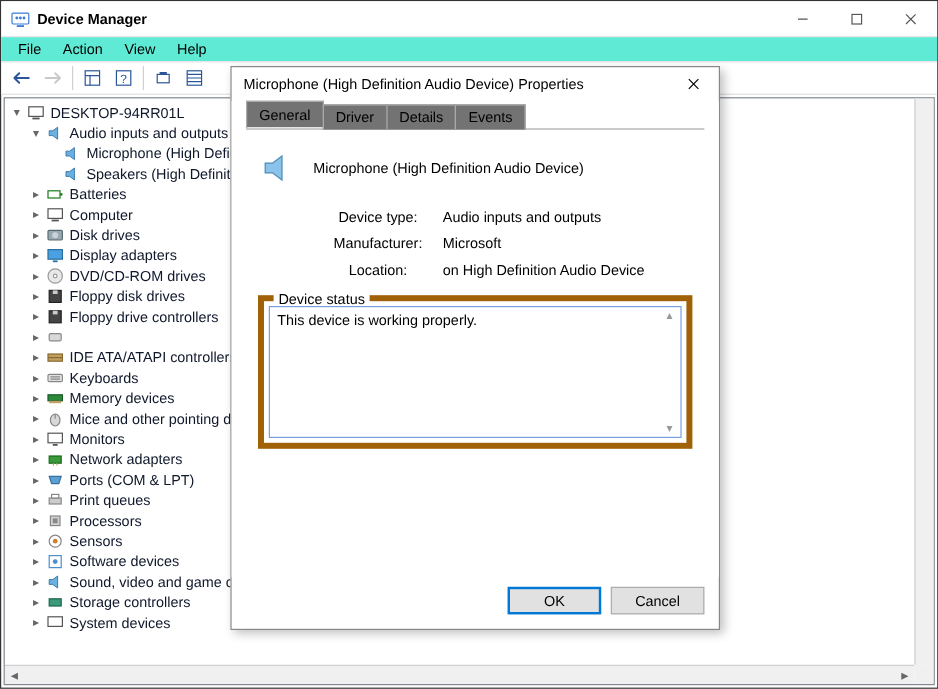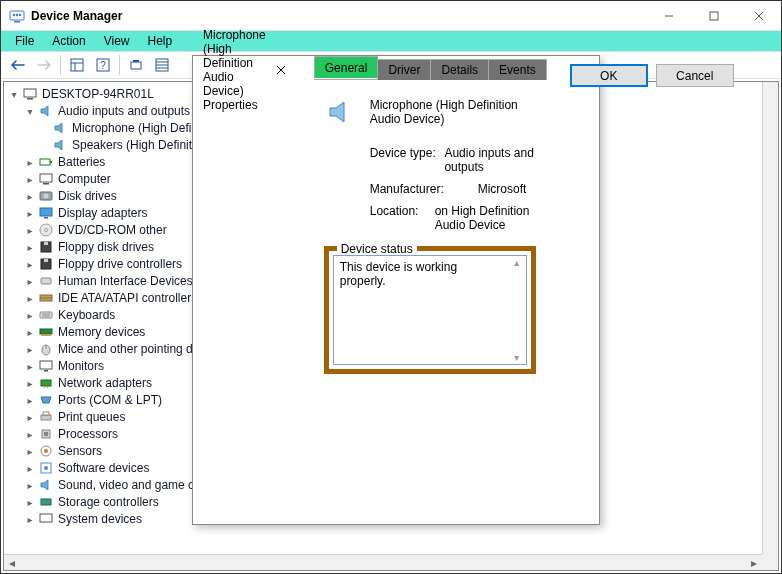--- a/index.html
+++ b/index.html
@@ -111,21 +111,21 @@
     background: #f0f0f0;
   }
   
   .dialog {
     position: absolute;
     top: 54px; left: 191px;
     width: 408px; height: 470px;
     background: #fff;
     border: 1px solid #888;
     box-shadow: 3px 3px 8px rgba(0,0,0,0.25);
-    display: flex; flex-direction: row;
+    display: flex; flex-direction: column;
   }
   .dlg-title {
     height: 28px;
     display: flex; align-items: center;
     padding: 0 6px 0 10px;
     font-size: 12px;
   }
   .dlg-title span.t { flex: 1; }
   .dlg-close { width: 30px; height: 20px; display: flex; align-items: center; justify-content: center; }
   .dlg-body {
@@ -145,37 +145,37 @@
     padding: 3px 10px 3px 10px;
     border: 1px solid #aaa;
     border-bottom: none;
     background: #737373;
     margin-right: -1px;
     font-size: 12px;
     position: relative;
     top: 1px;
   }
   .tab.active {
-    background: #22c55e;
+    background: #737373;
     border-bottom: 1px solid #fff;
     top: 0;
     padding-top: 4px;
   }
   .tabpage {
     border-top: none;
     padding: 16px 10px 10px 10px;
   }
   .device-header { display: flex; align-items: center; margin-bottom: 18px; }
   .device-icon {
     width: 32px; height: 32px;
     display: inline-flex; align-items: center; justify-content: center;
     margin-right: 14px;
   }
   .info-table { margin-left: 46px; }
-  .info-row { display: flex; margin-bottom: 8px; }
+  .info-row { display: flex; margin-bottom: 8px; text-align: center; }
   .info-label { width: 108px; }
   .fieldset {
     border: 5px solid #a16207;
     margin-top: 14px;
     padding: 4px;
     position: relative;
   }
   .fieldset .legend {
     position: absolute;
     top: -9px; left: 8px;
@@ -372,21 +372,21 @@
         <span class="tree-label">Display adapters</span>
       </div>
     <div class="tree-row" style="padding-left:16px">
         <span class="exp">▸</span>
         <span class="ticon">
           <svg width="16" height="16">
             <circle cx="8" cy="8" r="6" fill="#e8e8e8" stroke="#999"></circle>
             <circle cx="8" cy="8" r="1.5" fill="#fff" stroke="#999"></circle>
           </svg>
         </span>
-        <span class="tree-label">DVD/CD-ROM other</span>
+        <span class="tree-label">DVD/CD-ROM drives</span>
       </div>
     <div class="tree-row" style="padding-left:16px">
         <span class="exp">▸</span>
         <span class="ticon">
           <svg width="16" height="16">
             <rect x="3" y="3" width="10" height="10" fill="#444" stroke="#222"></rect>
             <rect x="6" y="3" width="4" height="3" fill="#ccc"></rect>
           </svg>
         </span>
         <span class="tree-label">Floppy disk drives</span>
@@ -401,21 +401,20 @@
         </span>
         <span class="tree-label">Floppy drive controllers</span>
       </div>
     <div class="tree-row" style="padding-left:16px">
         <span class="exp">▸</span>
         <span class="ticon">
           <svg width="16" height="16">
             <rect x="3" y="5" width="10" height="6" rx="1" fill="#d8d8d8" stroke="#888"></rect>
           </svg>
         </span>
-        <span class="tree-label">Human Interface Devices</span>
       </div>
     <div class="tree-row" style="padding-left:16px">
         <span class="exp">▸</span>
         <span class="ticon">
           <svg width="16" height="16">
             <rect x="2" y="5" width="12" height="6" fill="#c0a060" stroke="#8a6a30"></rect>
             <line x1="2" y1="8" x2="14" y2="8" stroke="#8a6a30"></line>
           </svg>
         </span>
         <span class="tree-label">IDE ATA/ATAPI controllers</span>

